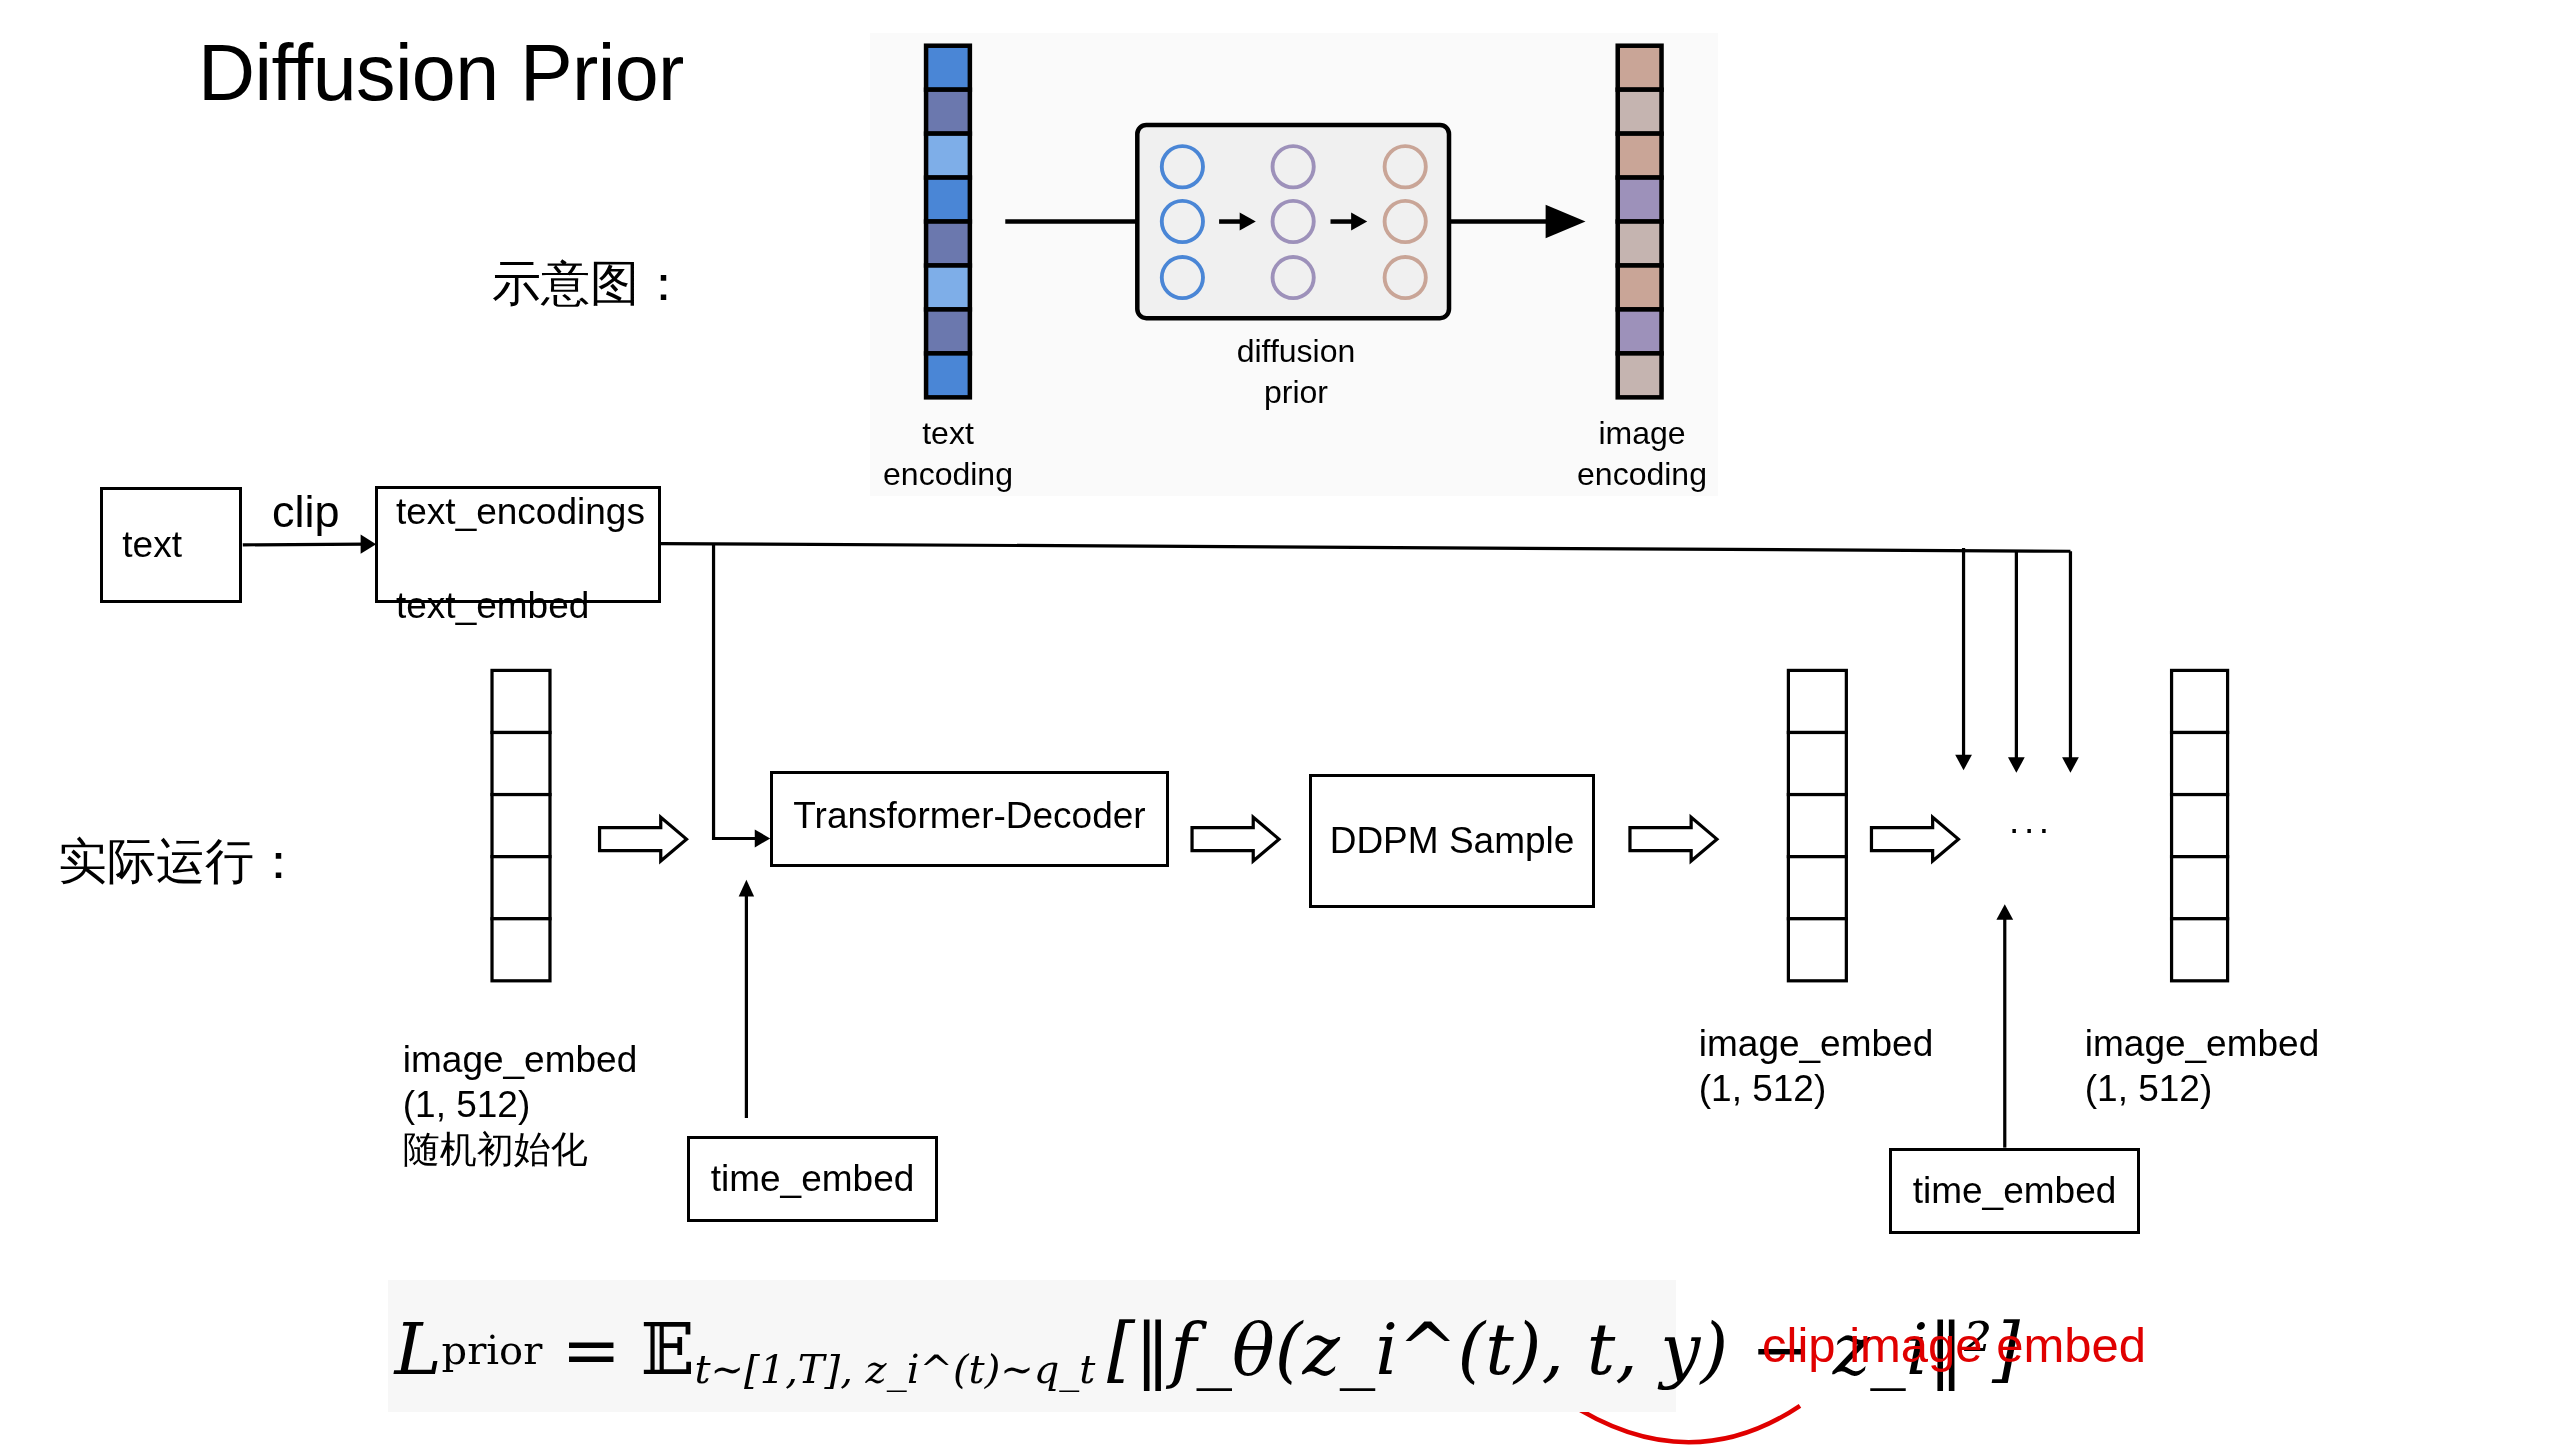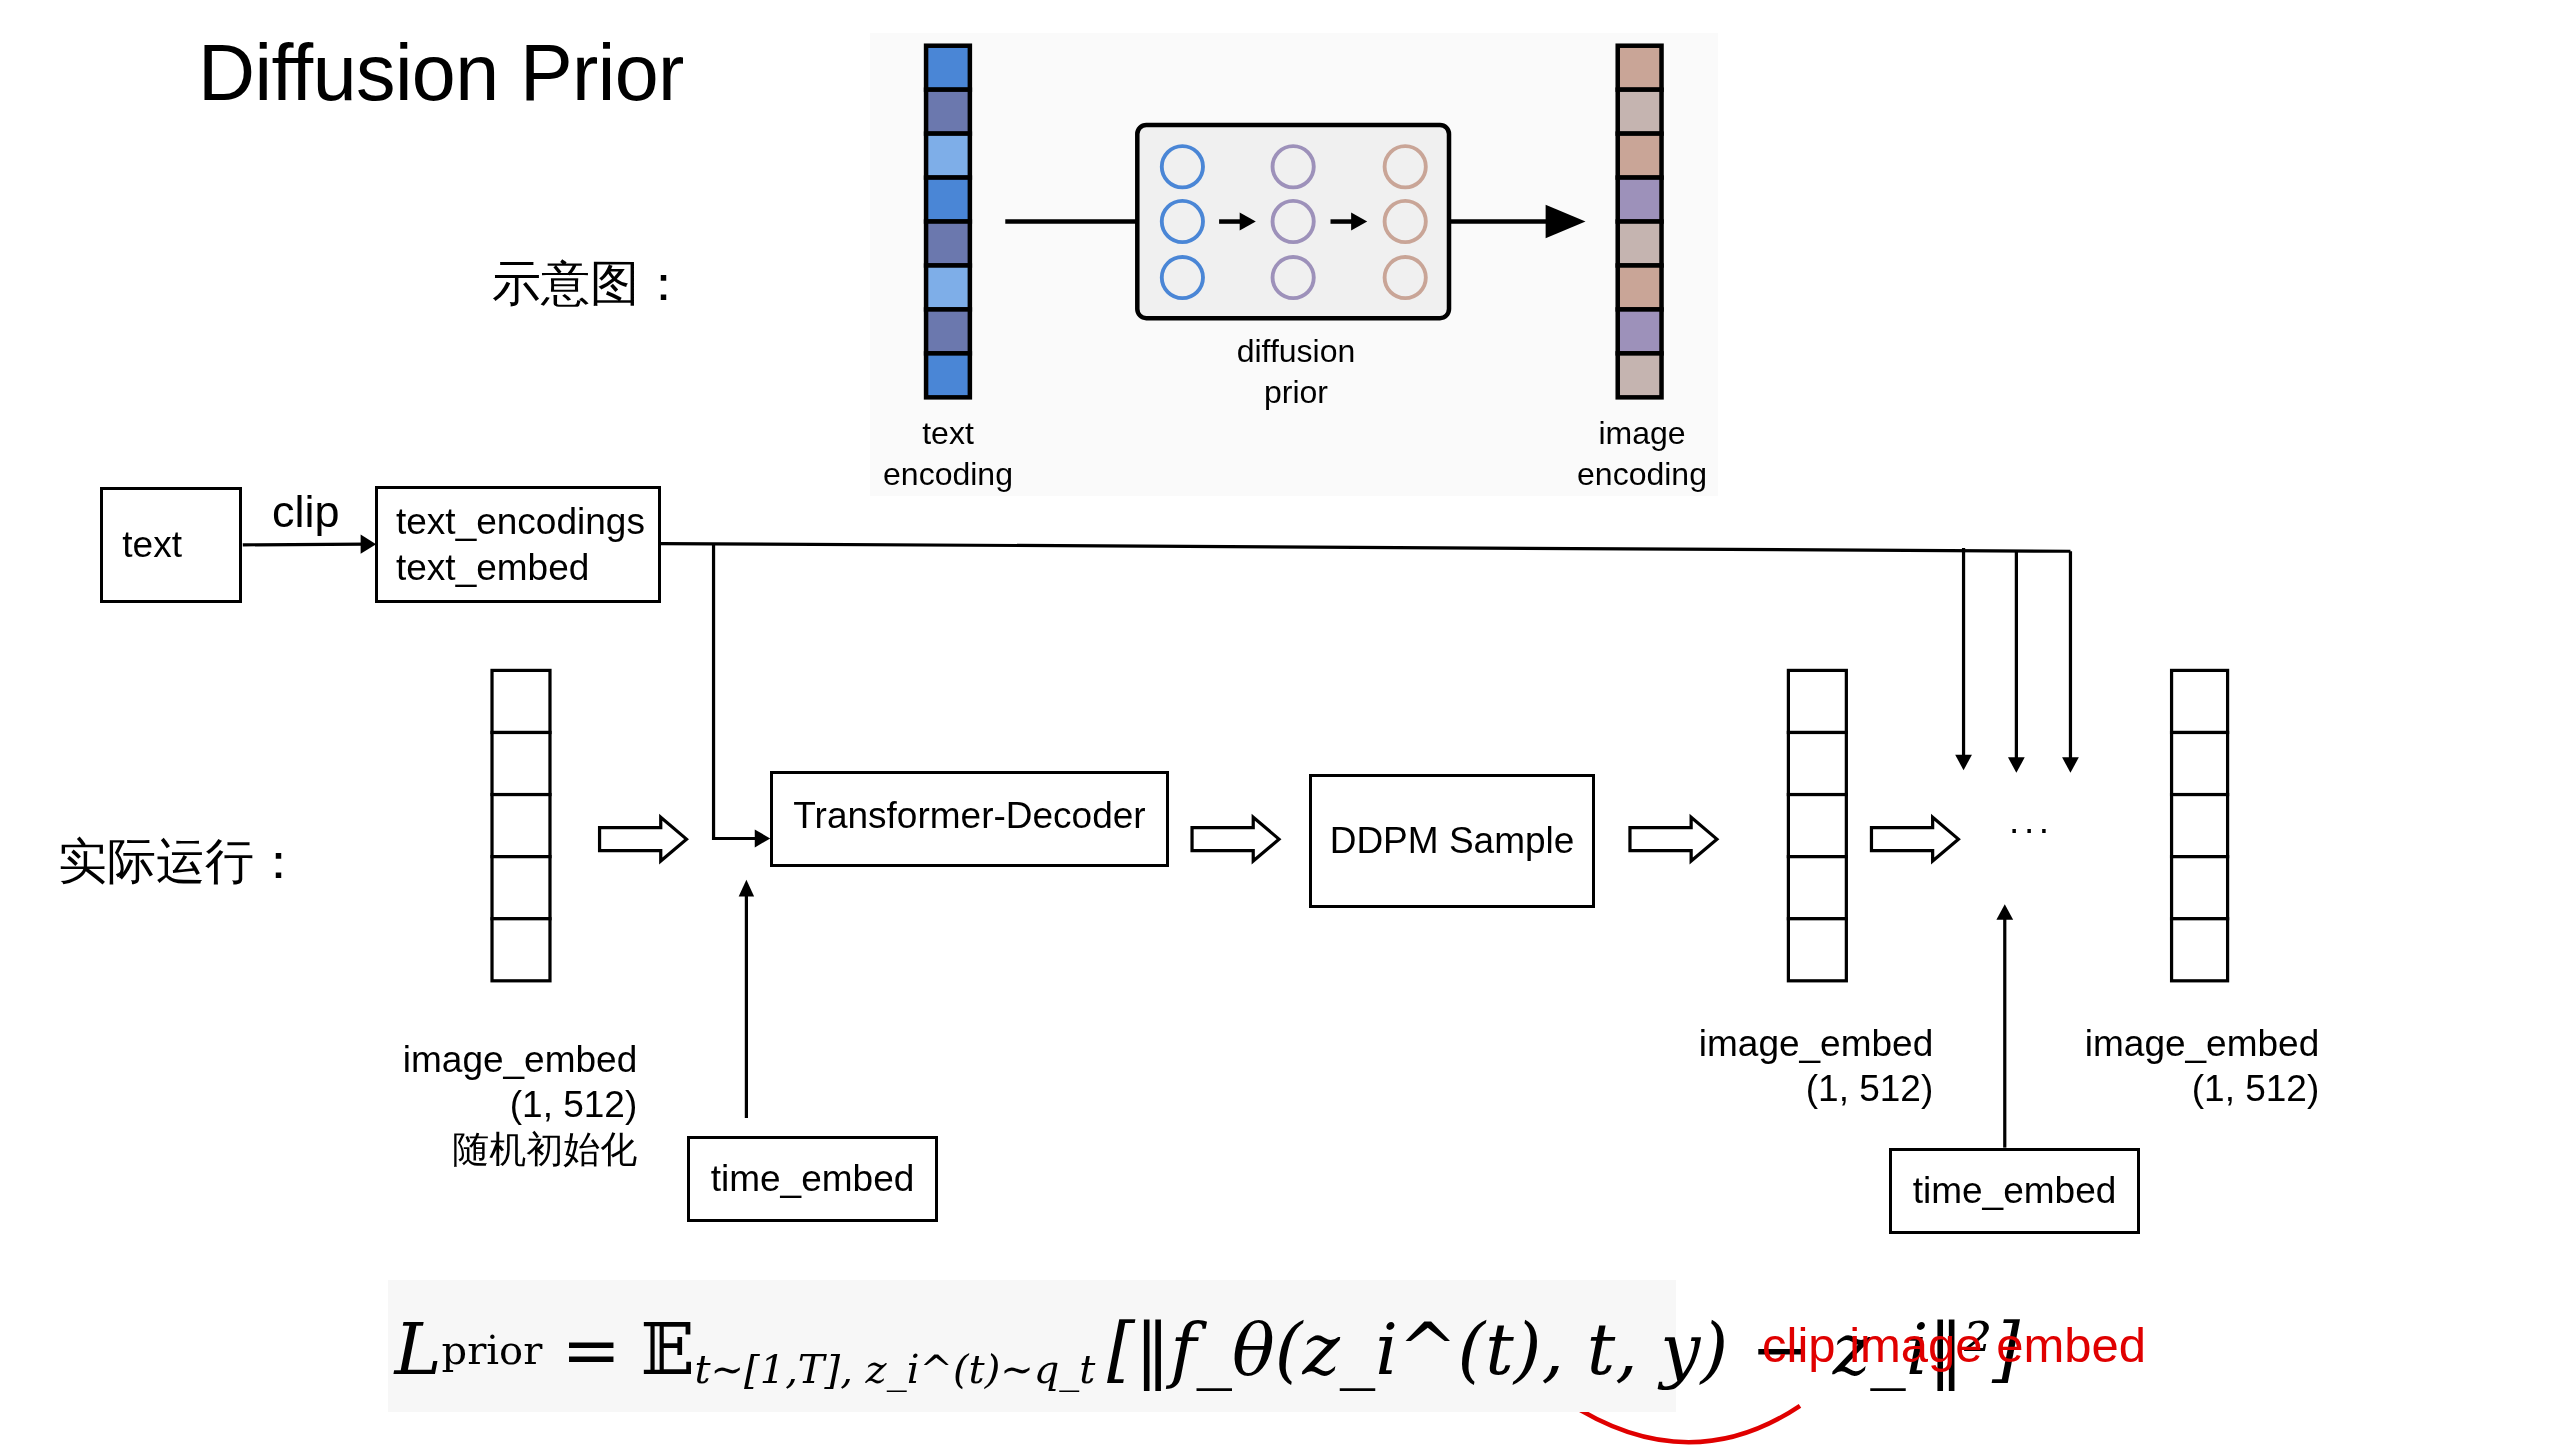--- a/index.html
+++ b/index.html
@@ -5,21 +5,21 @@
     html, body { margin: 0; padding: 0; background: #ffffff; }
     body { width: 2576px; height: 1449px; position: relative; overflow: hidden;
            font-family: "Liberation Sans", "DejaVu Sans", sans-serif; color: #000; }
     .abs { position: absolute; }
     .title { left: 198px; top: 27px; font-size: 79px; font-weight: 300; letter-spacing: -0.6px; white-space: nowrap; }
     .cn-label { font-size: 49px; white-space: nowrap; }
     .panel { left: 870px; top: 33px; width: 848px; height: 463px; background: #fafafa; }
     .caption { font-size: 32px; text-align: center; line-height: 41px; white-space: nowrap; transform: translateX(-50%); }
     .box { border: 3.9px solid #000; box-sizing: border-box; background: #fff; display: flex; align-items: center; }
     .box-text { font-size: 37px; white-space: nowrap; }
-    .label { font-size: 37px; text-align: right; line-height: 45px; white-space: nowrap; transform: translateX(-50%); }
+    .label { font-size: 37px; text-align: left; line-height: 45px; white-space: nowrap; transform: translateX(-50%); }
     .formula-bg { left: 388px; top: 1280px; width: 1288px; height: 132px; background: #f7f7f7; }
     .formula { left: 388px; top: 1285px; width: 1288px; height: 129px; font-family: "DejaVu Serif", "Liberation Serif", serif;
                font-size: 71px; font-style: italic; display: flex; align-items: center; white-space: nowrap; }
     .formula sub { font-size: 40px; font-style: italic; }
     .formula .up { font-style: normal; }
     .red-note { left: 1737px; top: 1317px; font-size: 49px; color: #e00000; white-space: nowrap; margin-left: 25px; }
     svg.overlay { position: absolute; left: 0; top: 0; }
   </style>
 </head>
 <body>
@@ -144,21 +144,21 @@
   <path d="M3100,1428 L3113,1404 L3126,1428 z" fill="#000"></path>
 
   <path d="M2795,2183 Q2620,2300 2430,2175" fill="none" stroke="#e00000" stroke-width="7"></path>
   <path d="M2405,2152 L2447,2168 L2423,2190 z" fill="#e00000"></path>
 </svg>
 
 <div class="abs box" style="left:100px; top:487px; width:142px; height:116px; padding-left:19.3px;">
   <span class="box-text">text</span>
 </div>
 <div class="abs" style="left:272px; top:486px; font-size:45px;">clip</div>
-<div class="abs box" style="left:375px; top:486px; width:286px; height:117px; padding-left:18px; flex-direction:column; align-items:flex-start; justify-content:center; line-height:46px;">
+<div class="abs box" style="left:375px; top:486px; width:286px; height:117px; padding-left:18px; flex-direction:column; align-items:flex-start; line-height:46px;gap:48px;">
   <span class="box-text">text_encodings</span>
   <span class="box-text">text_embed</span>
 </div>
 <div class="abs box" style="left:770px; top:771px; width:399px; height:96px; justify-content:center; padding-bottom:6.4px;">
   <span class="box-text">Transformer-Decoder</span>
 </div>
 <div class="abs box" style="left:1309px; top:774px; width:286px; height:134px; justify-content:center;">
   <span class="box-text">DDPM Sample</span>
 </div>
 <div class="abs" style="left:2008px; top:808px; font-size:37px; letter-spacing:2.6px;">···</div>

